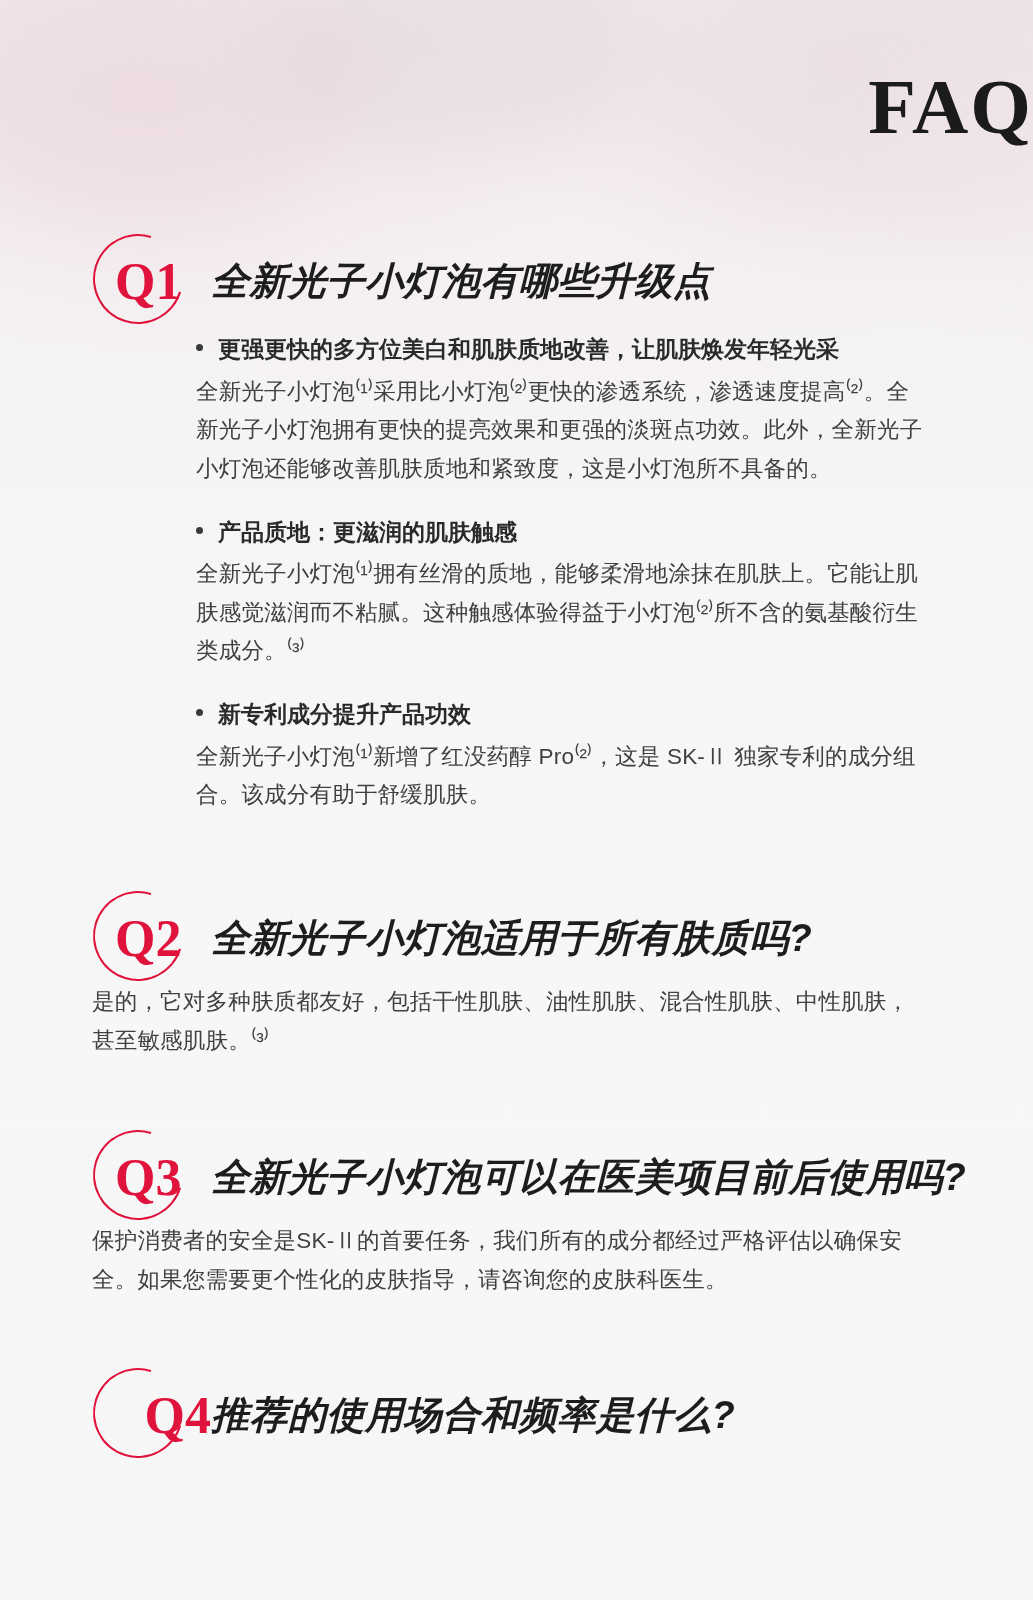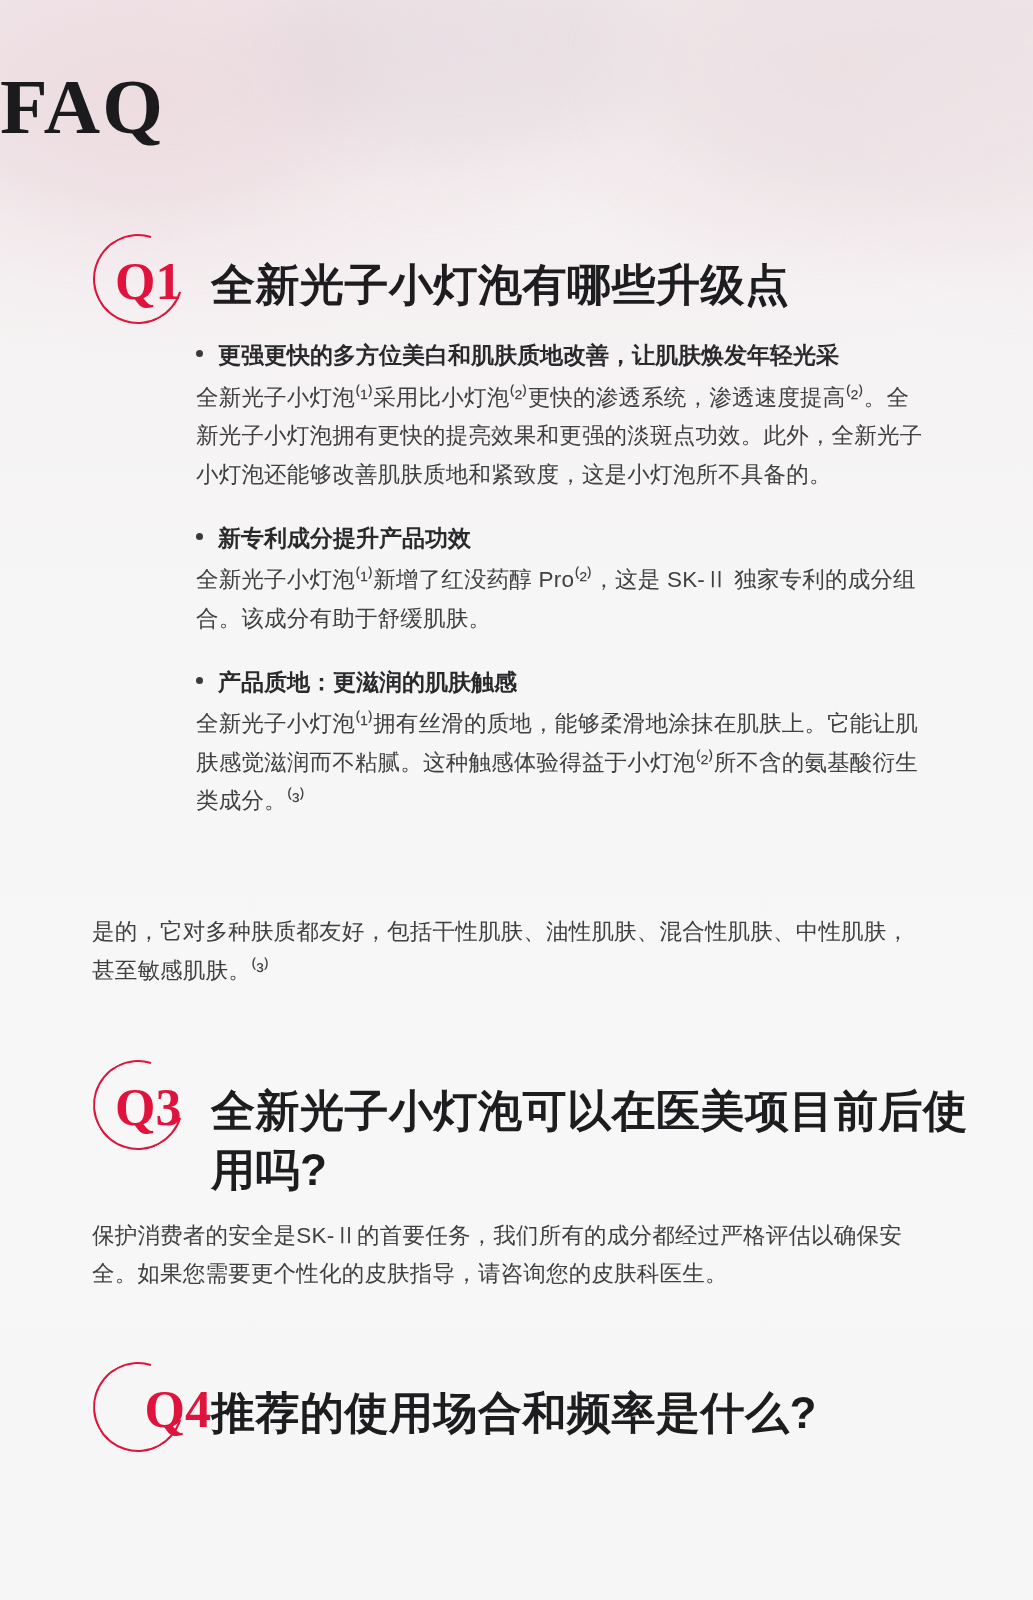--- a/index.html
+++ b/index.html
@@ -23,21 +23,21 @@
   .blob{position:absolute;border-radius:50%;filter:blur(40px);opacity:.55;}
   .blob1{width:420px;height:260px;left:-60px;top:-40px;background:#e9d7dc;}
   .blob2{width:380px;height:240px;left:270px;top:-80px;background:#ded2d8;opacity:.45;}
   .blob3{width:460px;height:280px;left:640px;top:-70px;background:#eadfe2;opacity:.5;}
   .blob4{width:300px;height:200px;left:880px;top:60px;background:#f0e4e7;opacity:.45;}
 
   .title{
     position:absolute;
     top:62px;
     left:0; right:0;
-    text-align:left;
+    text-align:right;
     font-family:"Liberation Serif", serif;
     font-weight:700;
     font-size:78px;
     letter-spacing:2px;
     color:#1b1b1d;
   }
 
   .content{
     position:absolute;
     left:0; right:0;
@@ -72,26 +72,27 @@
     height:86px;
     border-radius:50%;
     border:2.5px solid #e0133c;
     border-right-color:transparent;
     border-top-color:#e0133c;
     transform:rotate(-28deg);
     pointer-events:none;
   }
   .qmark span{position:relative;z-index:2;}
   .qtext{
-    font-size:44px;
+    font-size:38px;
     font-weight:700;
     color:#1d1d1f;
     line-height:1.32;
     letter-spacing:0.5px;
     padding-top:6px;
+    font-style:italic;
   }
 
   .answers{
     padding-left:196px;
     padding-right:108px;
     margin-top:24px;
   }
   .bullet-item{margin-bottom:26px;}
   .bullet-head{
     position:relative;
@@ -144,31 +145,38 @@
           <span>Q1</span>
         </div>
         <div class="qtext">全新光子小灯泡有哪些升级点</div>
       </div>
       <div class="answers">
         <div class="bullet-item">
           <div class="bullet-head">更强更快的多方位美白和肌肤质地改善，让肌肤焕发年轻光采</div>
           <div class="body-text">全新光子小灯泡⁽¹⁾采用比小灯泡⁽²⁾更快的渗透系统，渗透速度提高⁽²⁾。全新光子小灯泡拥有更快的提亮效果和更强的淡斑点功效。此外，全新光子小灯泡还能够改善肌肤质地和紧致度，这是小灯泡所不具备的。</div>
         </div>
         <div class="bullet-item">
+          <div class="bullet-head">产品质地：更滋润的肌肤触感</div>
+          <div class="body-text">全新光子小灯泡⁽¹⁾拥有丝滑的质地，能够柔滑地涂抹在肌肤上。它能让肌肤感觉滋润而不粘腻。这种触感体验得益于小灯泡⁽²⁾所不含的氨基酸衍生类成分。⁽³⁾</div>
+        </div>
+        <div class="bullet-item">
           <div class="bullet-head">新专利成分提升产品功效</div>
           <div class="body-text">全新光子小灯泡⁽¹⁾新增了红没药醇 Pro⁽²⁾，这是 SK-Ⅱ 独家专利的成分组合。该成分有助于舒缓肌肤。</div>
         </div>
-        <div class="bullet-item">
-          <div class="bullet-head">产品质地：更滋润的肌肤触感</div>
-          <div class="body-text">全新光子小灯泡⁽¹⁾拥有丝滑的质地，能够柔滑地涂抹在肌肤上。它能让肌肤感觉滋润而不粘腻。这种触感体验得益于小灯泡⁽²⁾所不含的氨基酸衍生类成分。⁽³⁾</div>
-        </div>
       </div>
     </div>
 
     <div class="qblock sp1">
+      <div class="qhead">
+        <div class="qmark">
+          <span class="ring"></span>
+          <span>Q2</span>
+        </div>
+        <div class="qtext">全新光子小灯泡适用于所有肤质吗?</div>
+      </div>
       <div class="plain-answer">
         <div class="body-text">是的，它对多种肤质都友好，包括干性肌肤、油性肌肤、混合性肌肤、中性肌肤，甚至敏感肌肤。⁽³⁾</div>
       </div>
     </div>
 
     <div class="qblock sp2">
       <div class="qhead">
         <div class="qmark">
           <span class="ring"></span>
           <span>Q3</span>

